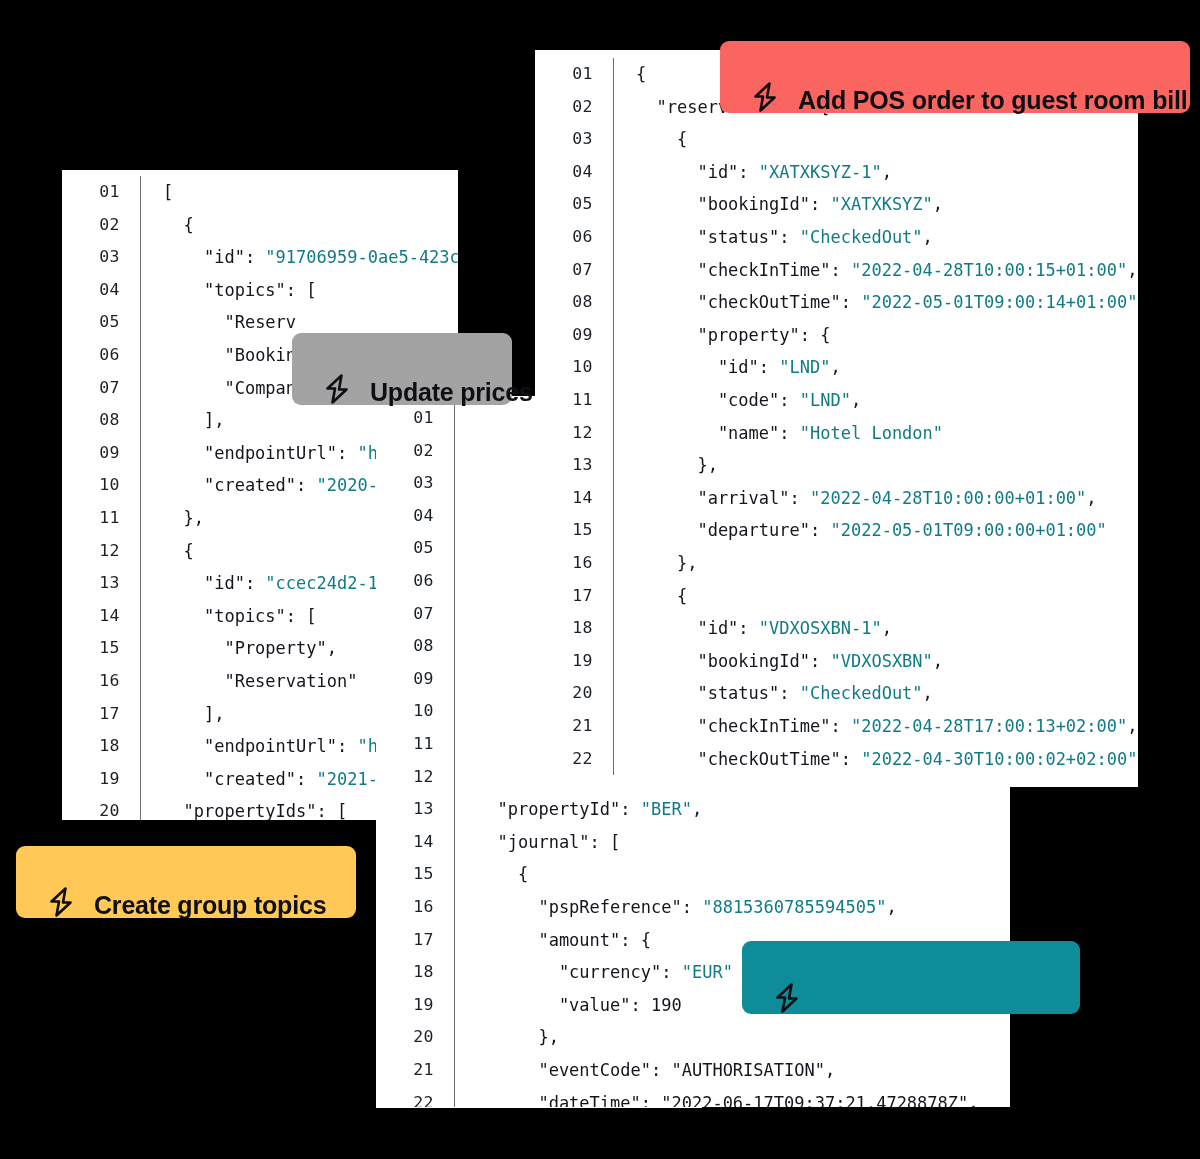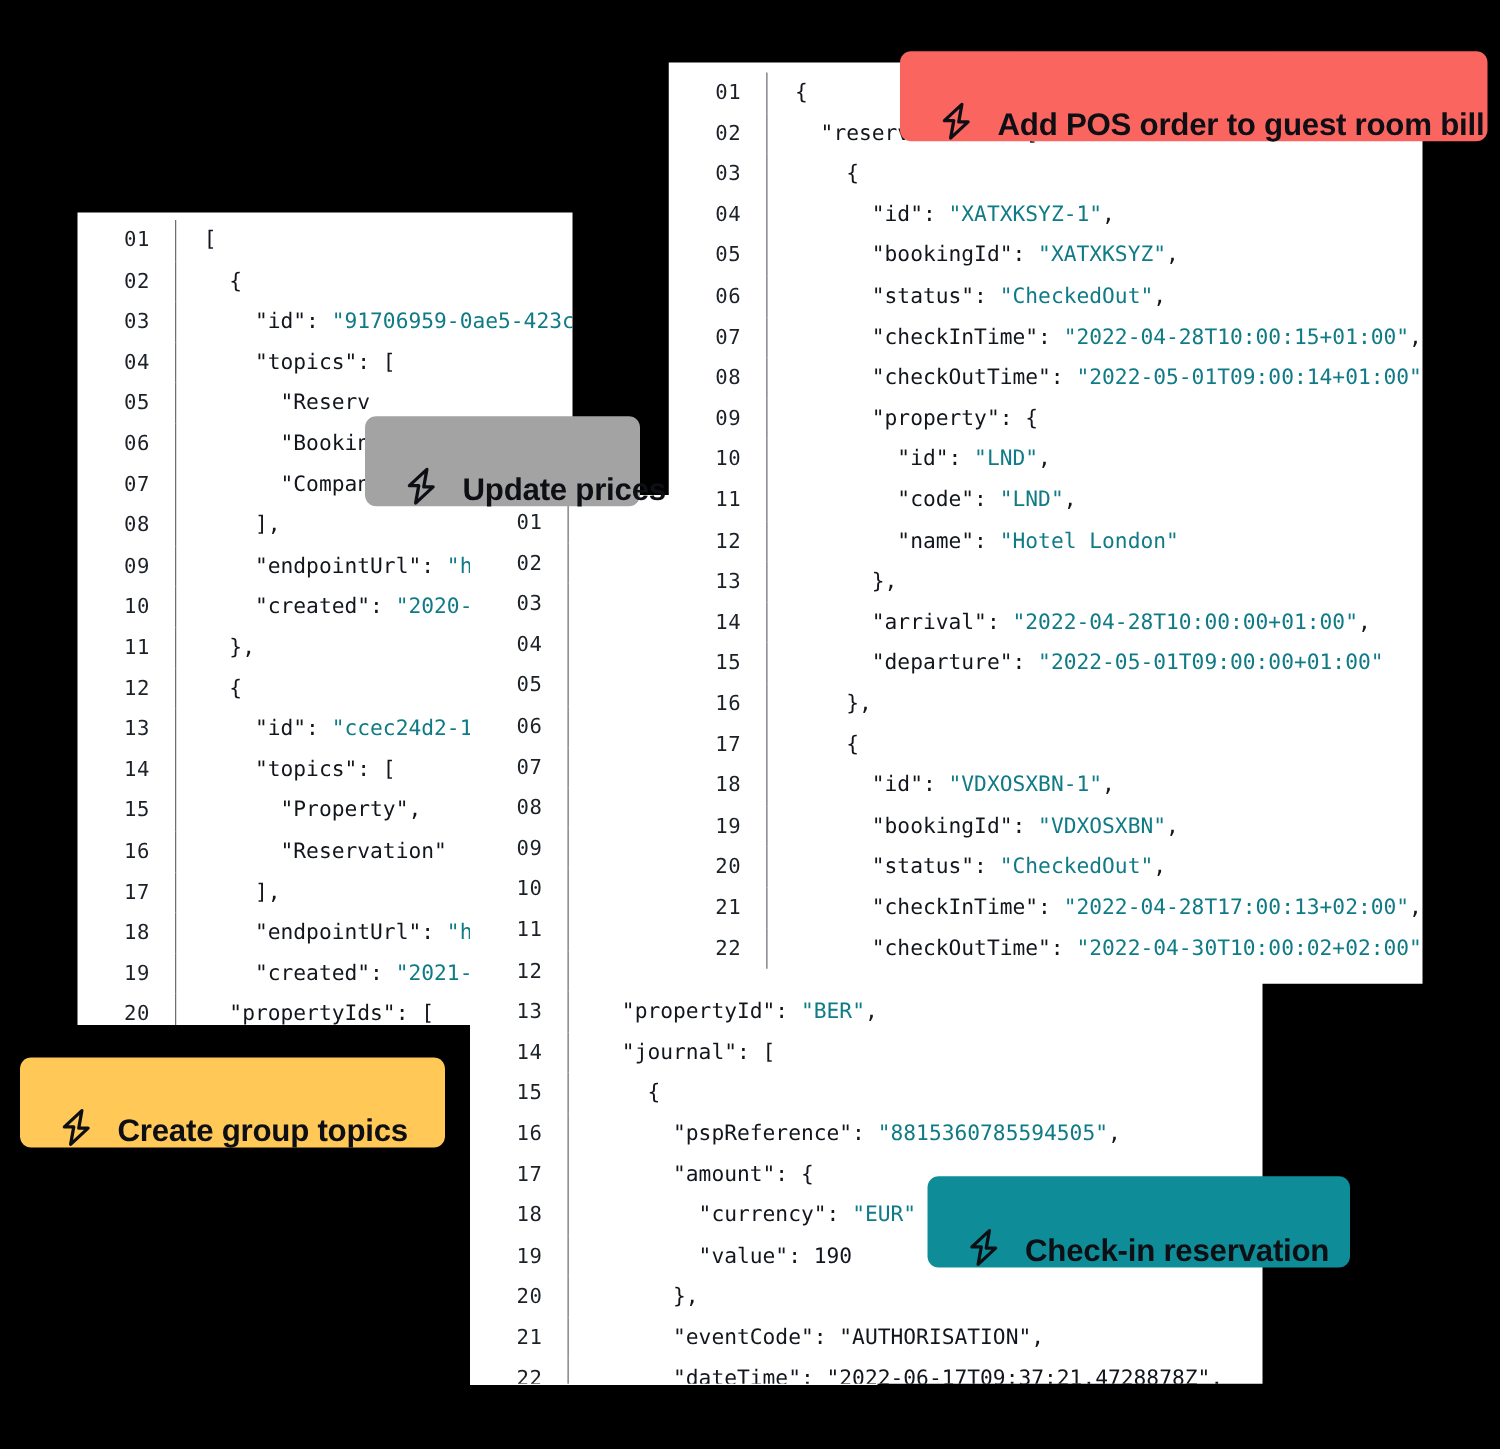--- a/index.html
+++ b/index.html
@@ -133,17 +133,16 @@
           </svg>
         </span>
         <span class="blabel">Add POS order to guest room bill</span>
       </div>
       <div class="badge" id="badge-check-in-reservation" style="left: 742px; top: 941px; width: 338px; height: 73px; background: rgb(14, 141, 153);">
         <span style="display: flex; align-items: center;">
           <svg class="blt" width="30" height="32" viewBox="0 0 30 32" fill="none" aria-hidden="true">
             <path d="M19.5 2.5 L5.5 15.5 L13.0 15.5 L10.5 29.5 L24.5 16.5 L17.0 16.5 Z" stroke="#0d0f14" stroke-width="2.6" stroke-linejoin="round" stroke-linecap="round" fill="none"></path>
           </svg>
         </span>
-        <span class="blabel">Check-in reservation</span>
       </div>
     </div>
 
 </div>
 
 </body></html>

